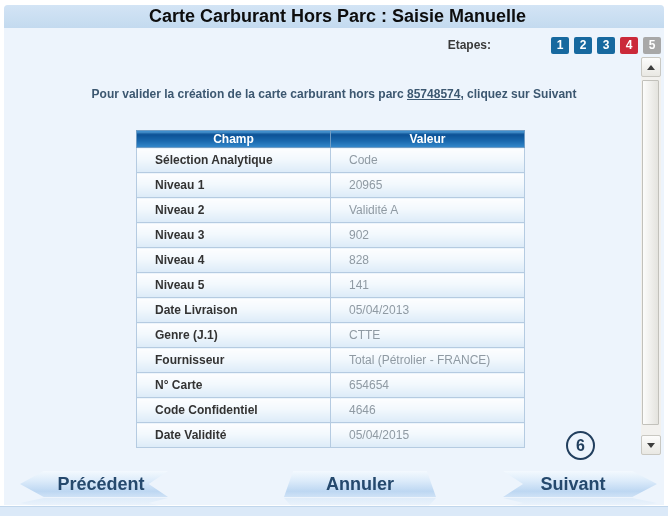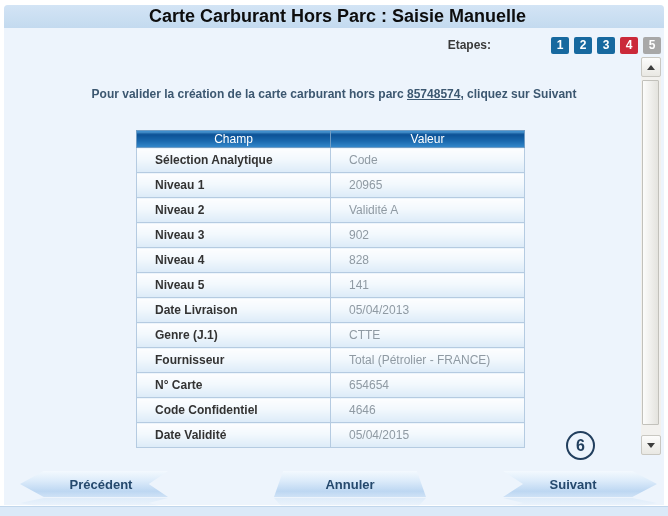--- a/index.html
+++ b/index.html
@@ -21,21 +21,21 @@
   
   .instruction{position:absolute;left:0;top:82px;width:100%;text-align:center;
                font-size:12px;font-weight:bold;color:#3c5770;}
   .instruction .ref{text-decoration:underline;}
   
   table.summary{position:absolute;left:132px;top:125px;border-collapse:collapse;
                 table-layout:fixed;width:389px;}
   table.summary th,table.summary td{border:1px solid #b5cbe1;overflow:hidden;white-space:nowrap;}
   table.summary th{height:16px;padding:0;
       background:linear-gradient(to bottom,#57a3dc 0%,#0b5094 18%,#1a69ae 60%,#3489cc 100%);
-      color:#ffffff;font-size:12px;font-weight:normal;text-align:center;
+      color:#ffffff;font-size:12px;font-weight:bold;text-align:center;
       border-color:#6f9cc4;margin-left:30px;}
   table.summary th + th{border-left:1px solid #cfe3f4;}
   table.summary td{height:22px;padding:1px 18px;font-size:12px;
       background:linear-gradient(to bottom,#fdfeff 0%,#f2f8fd 45%,#dcebf8 100%);}
   td.champ{width:164px;font-weight:bold;color:#333333;}
   td.valeur{width:201px;color:#8f9aa3;}
   
   .circle6{position:absolute;left:562px;top:426px;width:29px;height:29px;border-radius:50%;
            border:2.5px solid #223f5e;box-sizing:border-box;color:#223f5e;
            font-size:16px;font-weight:bold;display:flex;align-items:center;justify-content:center;
@@ -51,31 +51,31 @@
   .sb-btn.down{top:378px;}
   .sb-arrow{width:0;height:0;border-left:4px solid transparent;border-right:4px solid transparent;}
   .up .sb-arrow{border-bottom:5px solid #3d3d3d;}
   .down .sb-arrow{border-top:5px solid #3d3d3d;}
   .sb-thumb{position:absolute;left:1px;top:23px;width:17px;height:345px;box-sizing:border-box;
             background:linear-gradient(to right,#fcfcfb,#e4e3de);
             border:1px solid #c2c1bb;border-radius:1px;}
   
   .btn-wrap{position:absolute;top:471px;height:40px;}
   .btn-shape{position:relative;height:26px;display:flex;align-items:center;justify-content:center;
-             font-size:13px;font-weight:600;color:#25496d;
+             font-size:18px;font-weight:600;color:#25496d;
              background:linear-gradient(to bottom,#f3f9fe 0%,#dcebfa 38%,#bdd7f2 78%,#cfe2f6 100%);}
   .reflection{height:10px;margin-top:1px;opacity:.45;transform:scaleY(-1);
               background:linear-gradient(to top,rgba(205,226,246,.95),rgba(237,245,252,0));}
   .shape-prev{clip-path:polygon(0 50%,16% 0,100% 0,87% 50%,100% 100%,16% 100%);}
   .shape-prev.btn-shape{padding-left:14px;}
   .shape-next{clip-path:polygon(100% 50%,84% 0,0 0,13% 50%,0 100%,84% 100%);}
   .shape-next.btn-shape{padding-right:14px;}
   .shape-cancel{clip-path:polygon(6% 0,94% 0,100% 100%,0 100%);}
   .w-prev{left:20px;width:148px;}
-  .w-cancel{left:274px;width:152px;}
+  .w-cancel{left:284px;width:152px;}
   .w-next{left:503px;width:154px;}
   
   .bottom-strip{position:absolute;left:0;top:506px;width:668px;height:10px;
                 background:#dbe9f8;border-top:1px solid #c2d7ec;box-sizing:border-box;}
 </style>
 </head>
 <body>
 
 <div class="screen">
   <div class="panel">

